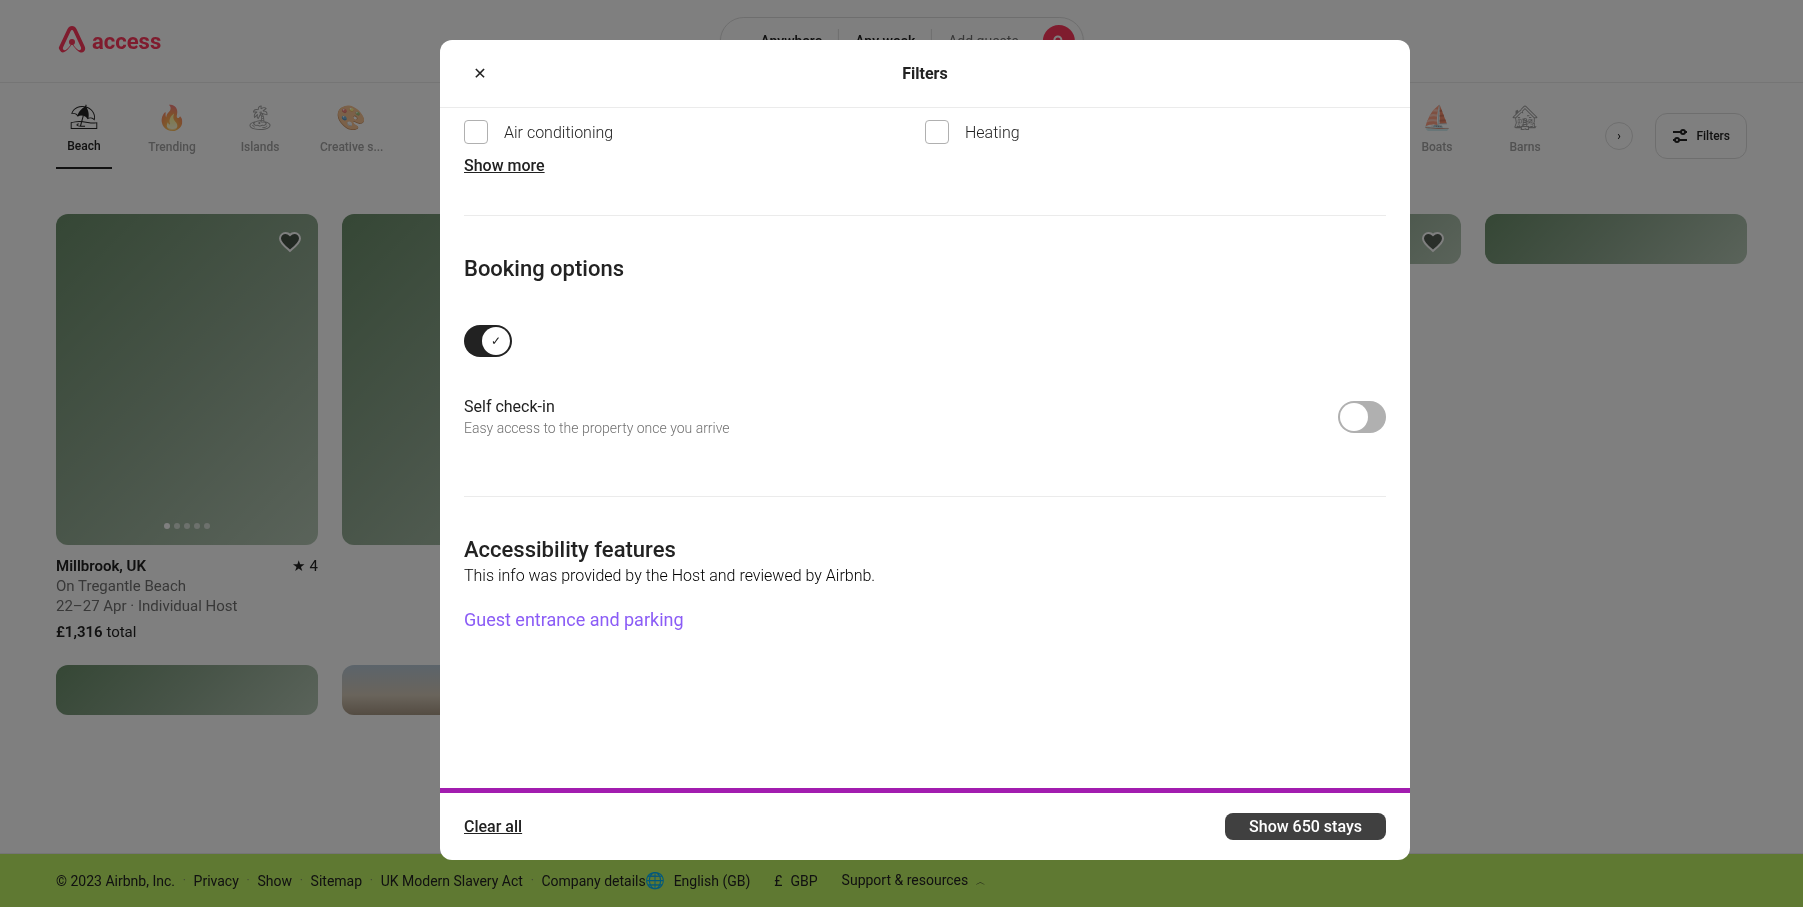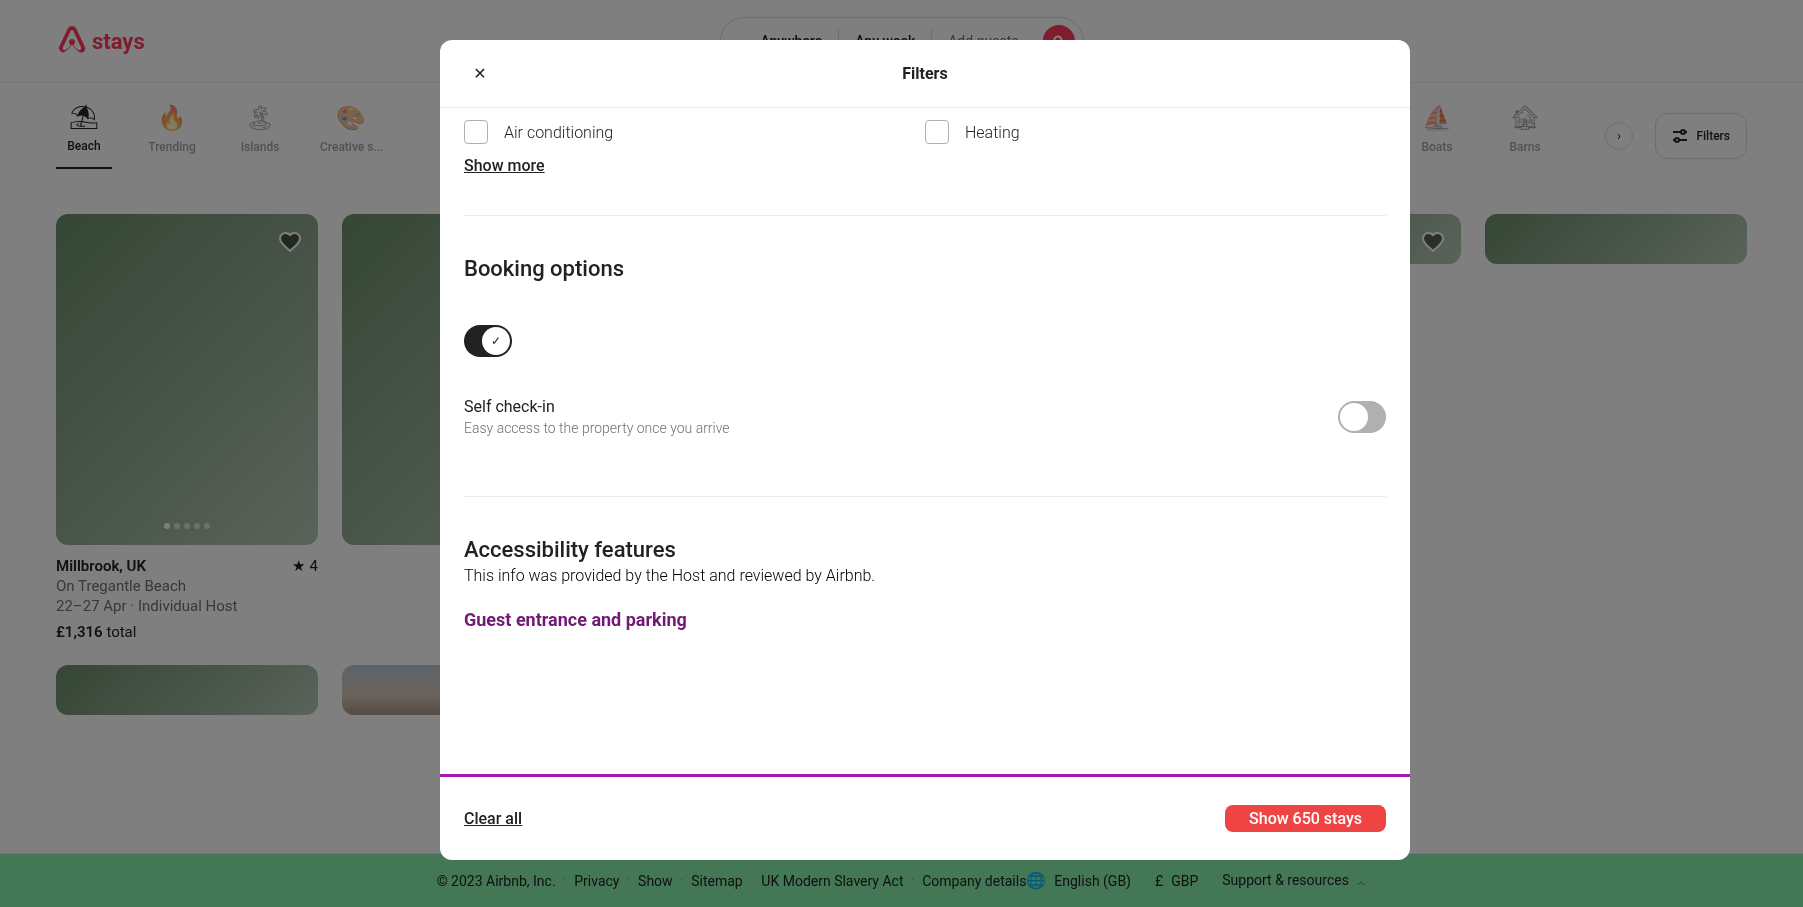--- a/index.html
+++ b/index.html
@@ -365,61 +365,61 @@
       color: #222;
     }
     .toggle.off .toggle-knob {
       left: 2px;
     }
     .toggle.on .toggle-knob {
       right: 2px;
     }
     .sub-heading {
       font-size: 18px;
-      font-weight: 700;
-      color: #701a75;
+      font-weight: 400;
+      color: #8b5cf6;
       margin-top: 24px;
     }
     .modal-footer {
-      height: 86px;
-      border-top: 3px solid #a21caf;
+      height: 72px;
+      border-top: 5px solid #a21caf;
       display: flex;
       align-items: center;
       justify-content: space-between;
       padding: 0 24px;
       flex-shrink: 0;
     }
     .clear-all {
       font-size: 16px;
       font-weight: 500;
       color: #222;
       text-decoration: underline;
       cursor: pointer;
     }
     .show-results {
-      background: #ef4444;
+      background: #404040;
       color: #fff;
       border: none;
       border-radius: 8px;
       padding: 4px 24px;
       font-size: 16px;
       font-weight: 500;
       cursor: pointer;
     }
     .footer {
       position: absolute;
       bottom: 0;
       left: 0;
       right: 0;
       height: 54px;
       border-top: 1px solid #ebebeb;
-      background: #86efac;
-      display: flex;
-      align-items: center;
-      justify-content: center;
+      background: #bef264;
+      display: flex;
+      align-items: center;
+      justify-content: flex-start;
       padding: 0 56px;
       font-size: 14px;
       color: #222;
     }
     .footer-left, .footer-right {
       display: flex;
       align-items: center;
       gap: 8px;
     }
     .footer-link {
@@ -438,21 +438,21 @@
     }
   </style>
 </head>
 <body>
 
 <div class="header">
   <div class="logo">
     <svg class="logo-icon" viewBox="0 0 32 32" fill="#ff385c">
       <path d="M16 1c2 0 3.5 1 4.5 3l8 17c1 2 1 4-.5 5.5S24.5 28 22 26c-2-1.5-4-4-6-7-2 3-4 5.5-6 7-2.5 2-4.5 2-6-.5S2.5 23 3.5 21l8-17C12.5 2 14 1 16 1zm0 4c-.5 0-1 .3-1.3 1l-7.5 16c-.5 1-.5 2 .3 2.8s2 .5 3.5-.8c1.8-1.5 3.5-3.8 5-6.5 1.5 2.7 3.2 5 5 6.5 1.5 1.3 2.7 1.6 3.5.8s.8-1.8.3-2.8l-7.5-16C17 5.3 16.5 5 16 5zm0 9a3 3 0 110 6 3 3 0 010-6z"></path>
     </svg>
-    <span>stays</span>
+    <span>access</span>
   </div>
   <div class="search-bar">
     <span class="search-item">Anywhere</span>
     <div class="search-divider"></div>
     <span class="search-item">Any week</span>
     <div class="search-divider"></div>
     <span class="search-item last">Add guests</span>
     <div class="search-button">
       <svg width="12" height="12" viewBox="0 0 24 24" fill="none" stroke="#fff" stroke-width="4">
         <circle cx="10" cy="10" r="7"></circle>

